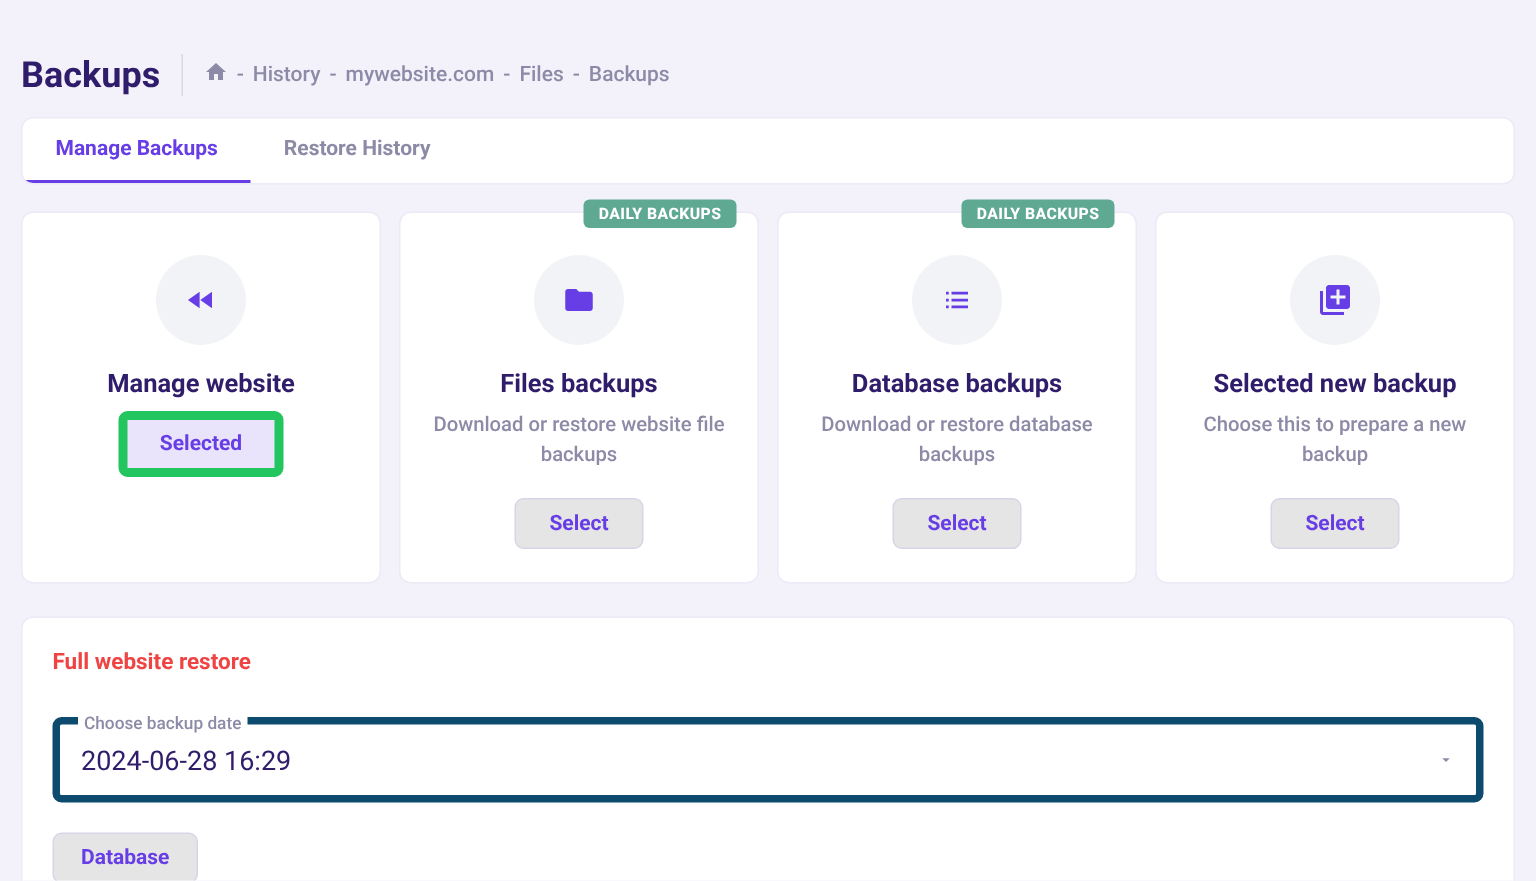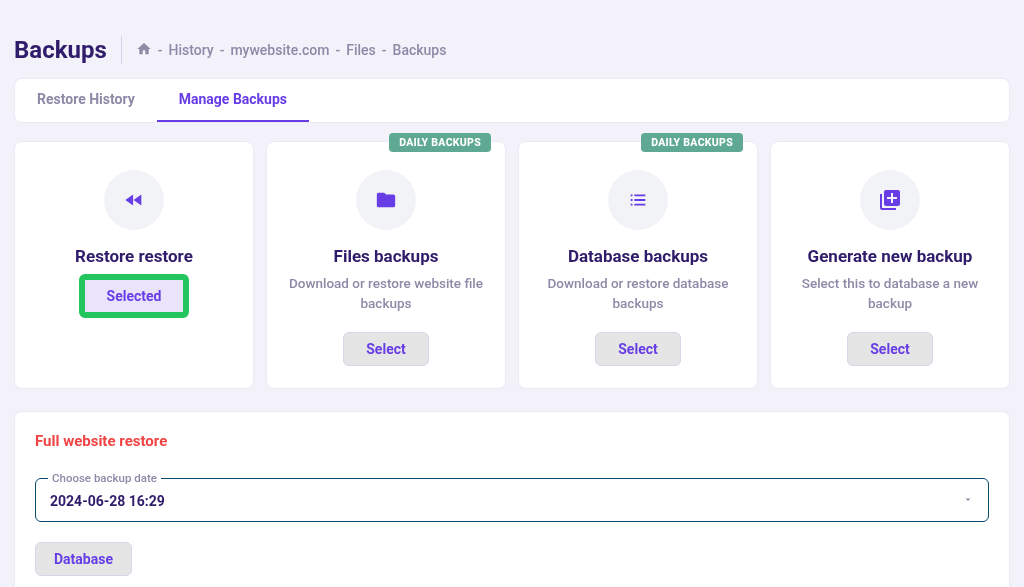--- a/index.html
+++ b/index.html
@@ -139,40 +139,40 @@
     padding: 20px 20px 22px 20px;
   }
   .panel-title {
     font-size: 15px;
     font-weight: 700;
     color: #ef4444;
     margin-bottom: 28px;
   }
   .select-wrap {
     position: relative;
-    border: 1px solid #0c4a6e;
+    border: 5px solid #0c4a6e;
     border-radius: 6px;
     padding: 14px 14px 12px 14px;
     margin-bottom: 20px;
     cursor: pointer;
   }
   .select-label {
     position: absolute;
     top: -8px;
     left: 12px;
     background: #fff;
     padding: 0 4px;
     font-size: 11.5px;
     color: #8c8aa7;
     font-weight: 500;
   }
   .select-value {
-    font-size: 14px;
-    color: #2f1c6a;
-    font-weight: 700;
+    font-size: 18px;
+    color: #2f1c6a;
+    font-weight: 400;
   }
   .select-caret {
     position: absolute;
     right: 14px;
     top: 50%;
     transform: translateY(-50%);
   }
   .select-caret svg { fill: #8c8aa7; }
 </style>
 </head>
@@ -191,33 +191,33 @@
     <span class="breadcrumb-sep">-</span>
     <span>mywebsite.com</span>
     <span class="breadcrumb-sep">-</span>
     <span>Files</span>
     <span class="breadcrumb-sep">-</span>
     <span>Backups</span>
   </div>
 </div>
 
 <div class="tabs-card">
+  <div class="tab active">Manage Backups</div>
   <div class="tab">Restore History</div>
-  <div class="tab active">Manage Backups</div>
 </div>
 
 <div class="cards-row">
 
   <div class="option-card">
     <div class="icon-circle">
       <svg width="22" height="22" viewBox="0 0 24 24">
           <path d="M11 18V6l-8.5 6 8.5 6zm.5-6l8.5 6V6l-8.5 6z"></path>
         </svg>
     </div>
-    <div class="card-title">Restore restore</div>
+    <div class="card-title">Manage website</div>
     <div class="btn selected">Selected</div>
   </div>
 
   <div class="option-card">
     <div class="badge">DAILY BACKUPS</div>
     <div class="icon-circle">
       <svg width="22" height="22" viewBox="0 0 24 24">
           <path d="M10 4H4c-1.1 0-2 .9-2 2v12c0 1.1.9 2 2 2h16c1.1 0 2-.9 2-2V8c0-1.1-.9-2-2-2h-8l-2-2z"></path>
         </svg>
     </div>
@@ -237,22 +237,22 @@
     <div class="card-desc">Download or restore database backups</div>
     <div class="btn">Select</div>
   </div>
 
   <div class="option-card">
     <div class="icon-circle">
       <svg width="24" height="24" viewBox="0 0 24 24">
           <path d="M4 6H2v14c0 1.1.9 2 2 2h14v-2H4V6zm16-4H8c-1.1 0-2 .9-2 2v12c0 1.1.9 2 2 2h12c1.1 0 2-.9 2-2V4c0-1.1-.9-2-2-2zm-1 9h-4v4h-2v-4H9V9h4V5h2v4h4v2z"></path>
         </svg>
     </div>
-    <div class="card-title">Generate new backup</div>
-    <div class="card-desc">Select this to database a new backup</div>
+    <div class="card-title">Selected new backup</div>
+    <div class="card-desc">Choose this to prepare a new backup</div>
     <div class="btn">Select</div>
   </div>
 </div>
 
 <div class="restore-panel">
   <div class="panel-title">Full website restore</div>
 
   <div class="select-wrap">
     <div class="select-label">Choose backup date</div>
     <div class="select-value">2024-06-28 16:29</div>

